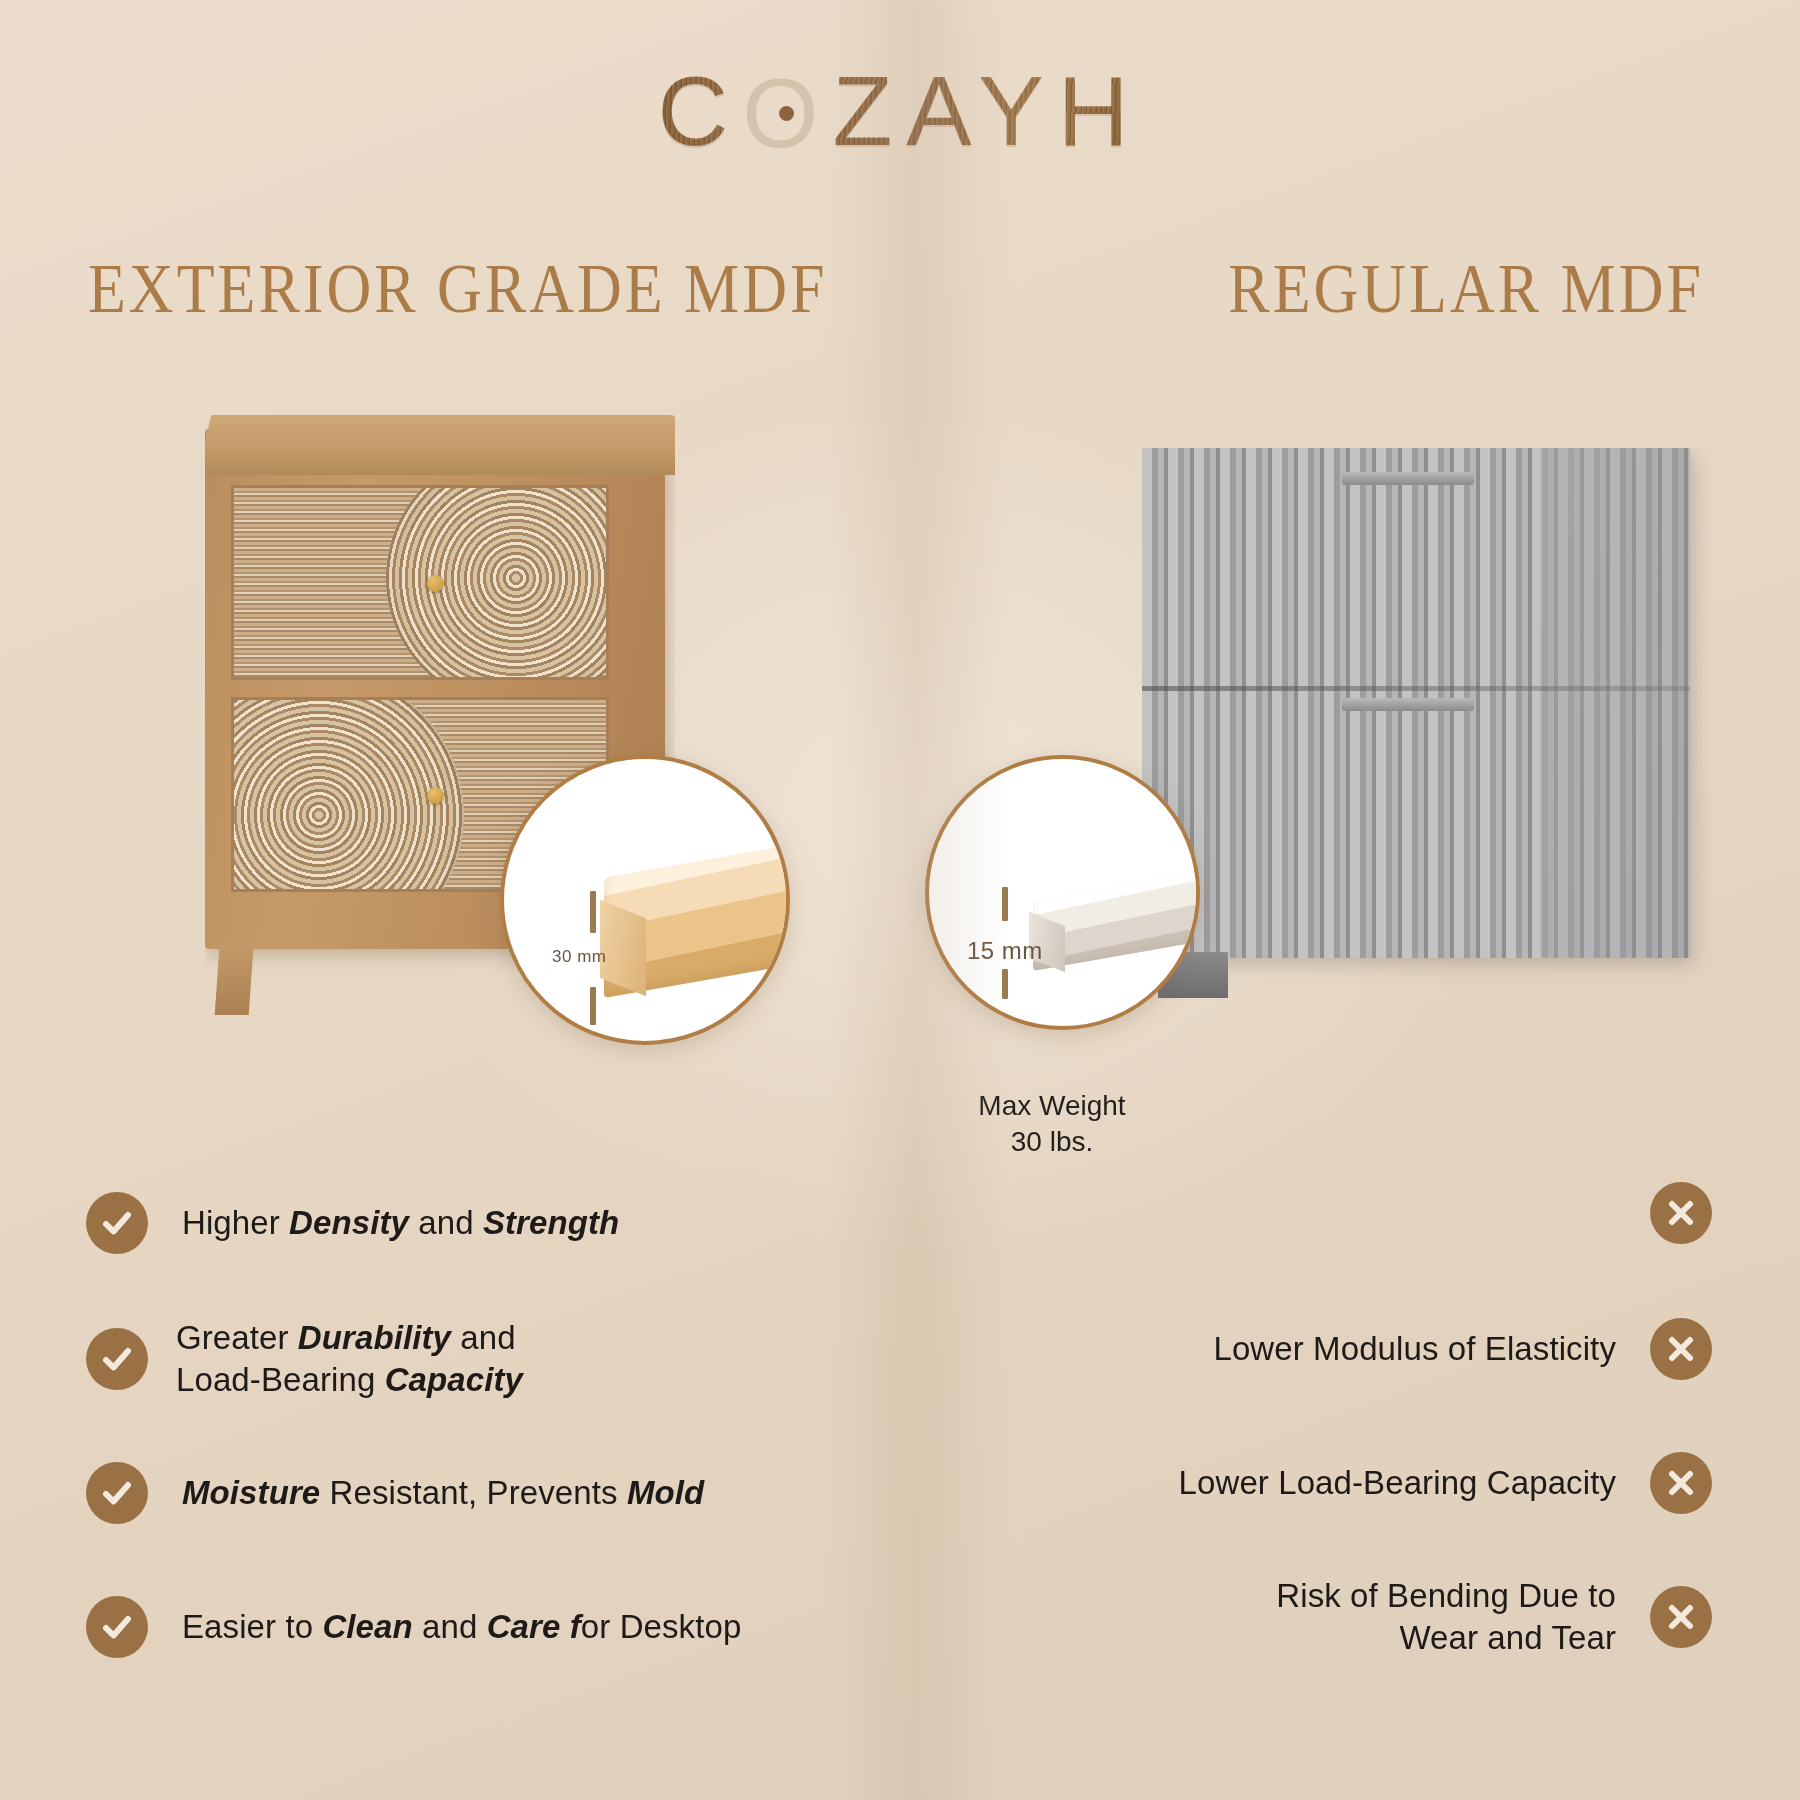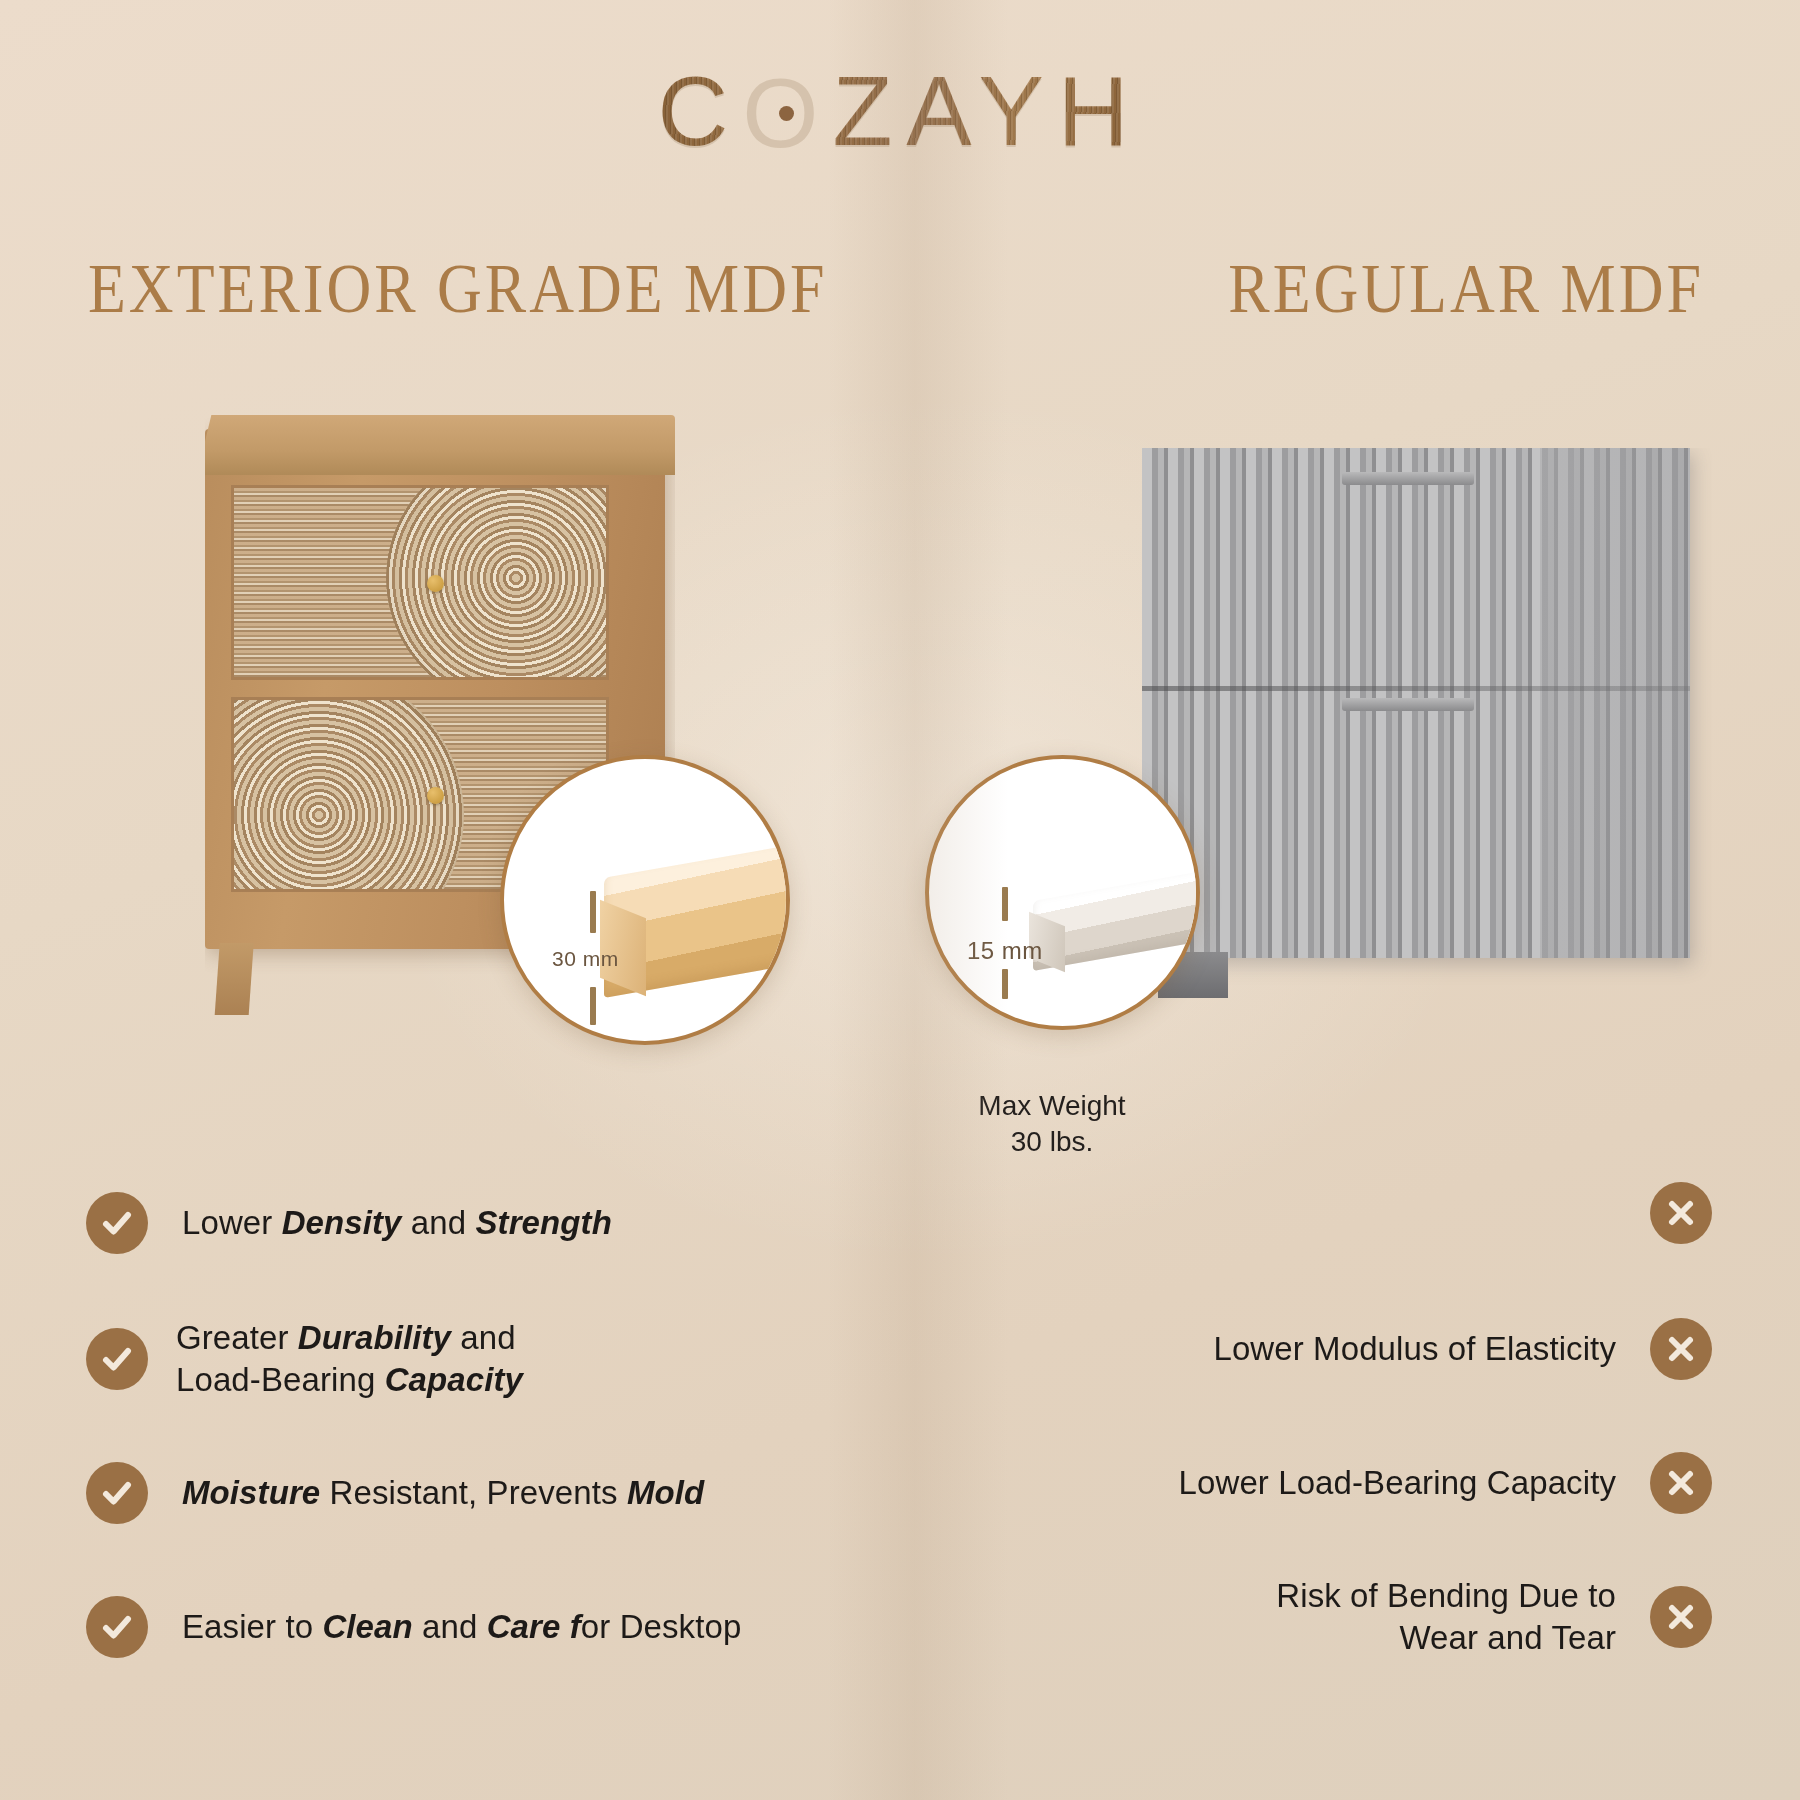--- a/index.html
+++ b/index.html
@@ -197,21 +197,21 @@
     box-shadow: inset 0 -4px 8px rgba(150,140,130,0.18);
   }
   #slab-right-face {
     position:absolute; left: 100px; top: 160px; width: 36px; height: 46px;
     background: linear-gradient(100deg,#eae4dc,#cfc6ba);
     transform: skewY(22deg);
   }
 
   .mm-label {
     position: absolute;
-    font-size: 21px;
+    font-size: 17px;
     color: #6b5640;
     letter-spacing: 0.5px;
     white-space: nowrap;
   }
   #mm-left  { left: 48px; top: 188px; }
   #mm-right { left: 38px; top: 178px; font-size: 24px; }
 
   .mm-tick {
     position: absolute;
     width: 6px;
@@ -325,21 +325,21 @@
   <div class="maxweight" id="maxweight-right">Max Weight
 30 lbs.</div>
 
   <div class="col-list" id="list-left">
       <div class="feature" style="margin-bottom: 40px; min-height: 96px;">
         <div class="badge">
           <svg width="34" height="34" viewBox="0 0 34 34">
             <path fill="none" stroke="#f3e9dc" stroke-width="6" stroke-linecap="round" stroke-linejoin="round" d="M6 18 L13.5 25.5 L28 9"></path>
           </svg>
         </div>
-        <div class="feature-text"><span>Lower </span><b>Density</b><span> and </span><b>Strength</b></div>
+        <div class="feature-text"><span>Higher </span><b>Density</b><span> and </span><b>Strength</b></div>
       </div>
       <div class="feature" style="margin-bottom: 38px; min-height: 96px; gap: 28px;">
         <div class="badge">
           <svg width="34" height="34" viewBox="0 0 34 34">
             <path fill="none" stroke="#f3e9dc" stroke-width="6" stroke-linecap="round" stroke-linejoin="round" d="M6 18 L13.5 25.5 L28 9"></path>
           </svg>
         </div>
         <div class="feature-text"><span>Greater </span><b>Durability</b><span> and</span><br><span>Load-Bearing </span><b>Capacity</b></div>
       </div>
       <div class="feature" style="margin-bottom: 38px; min-height: 96px;">

